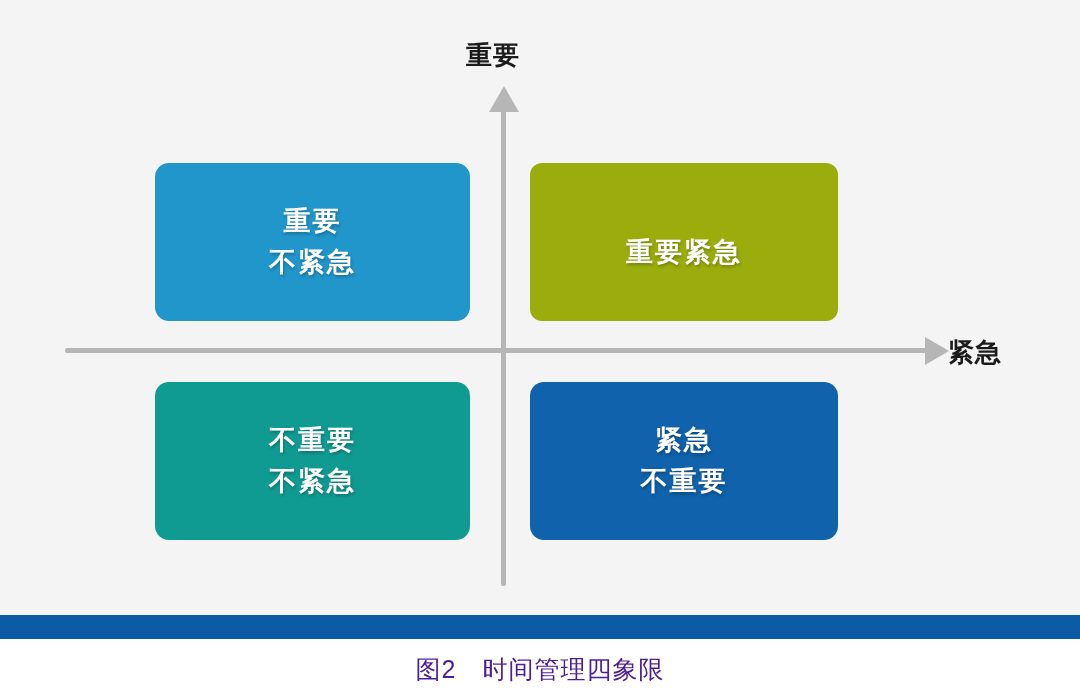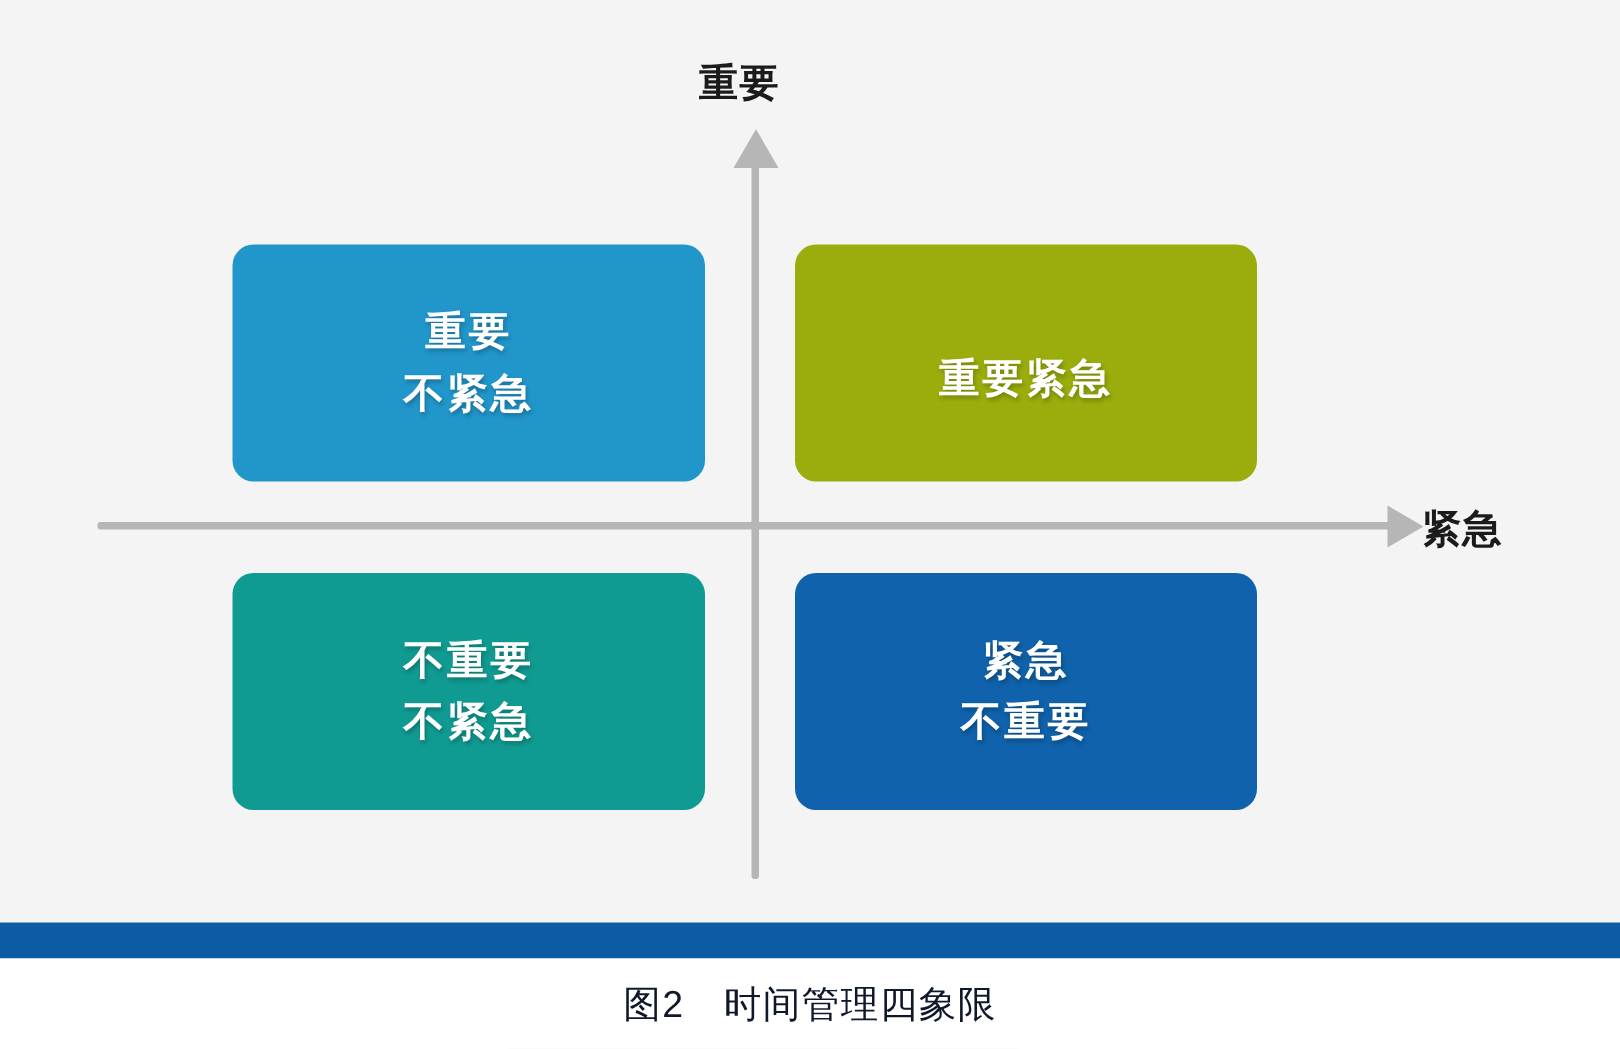--- a/index.html
+++ b/index.html
@@ -115,20 +115,21 @@
     white-space: nowrap;
   }
 
   #quad-tl {
     left: 155px; top: 163px; width: 315px; height: 158px;
     background: #2196ca;
   }
   #quad-tr {
     left: 530px; top: 163px; width: 308px; height: 158px;
     background: #9aad0c;
+    border-radius: 12px;
   }
   #quad-bl {
     left: 155px; top: 382px; width: 315px; height: 158px;
     background: #109b92;
   }
   #quad-br {
     left: 530px; top: 382px; width: 308px; height: 158px;
     background: #0f62ab;
   }
   
@@ -151,21 +152,21 @@
     top: 639px;
     width: 1080px;
     height: 60px;
     background: #ffffff;
     display: flex;
     align-items: center;
     justify-content: center;
   }
   .caption {
     font-size: 25px;
-    color: #0f172a;
+    color: #4c1d95;
     letter-spacing: 1px;
     white-space: pre;
   }
 </style>
 </head>
 <body>
 
 <div id="page">
 
   <div class="canvas">

